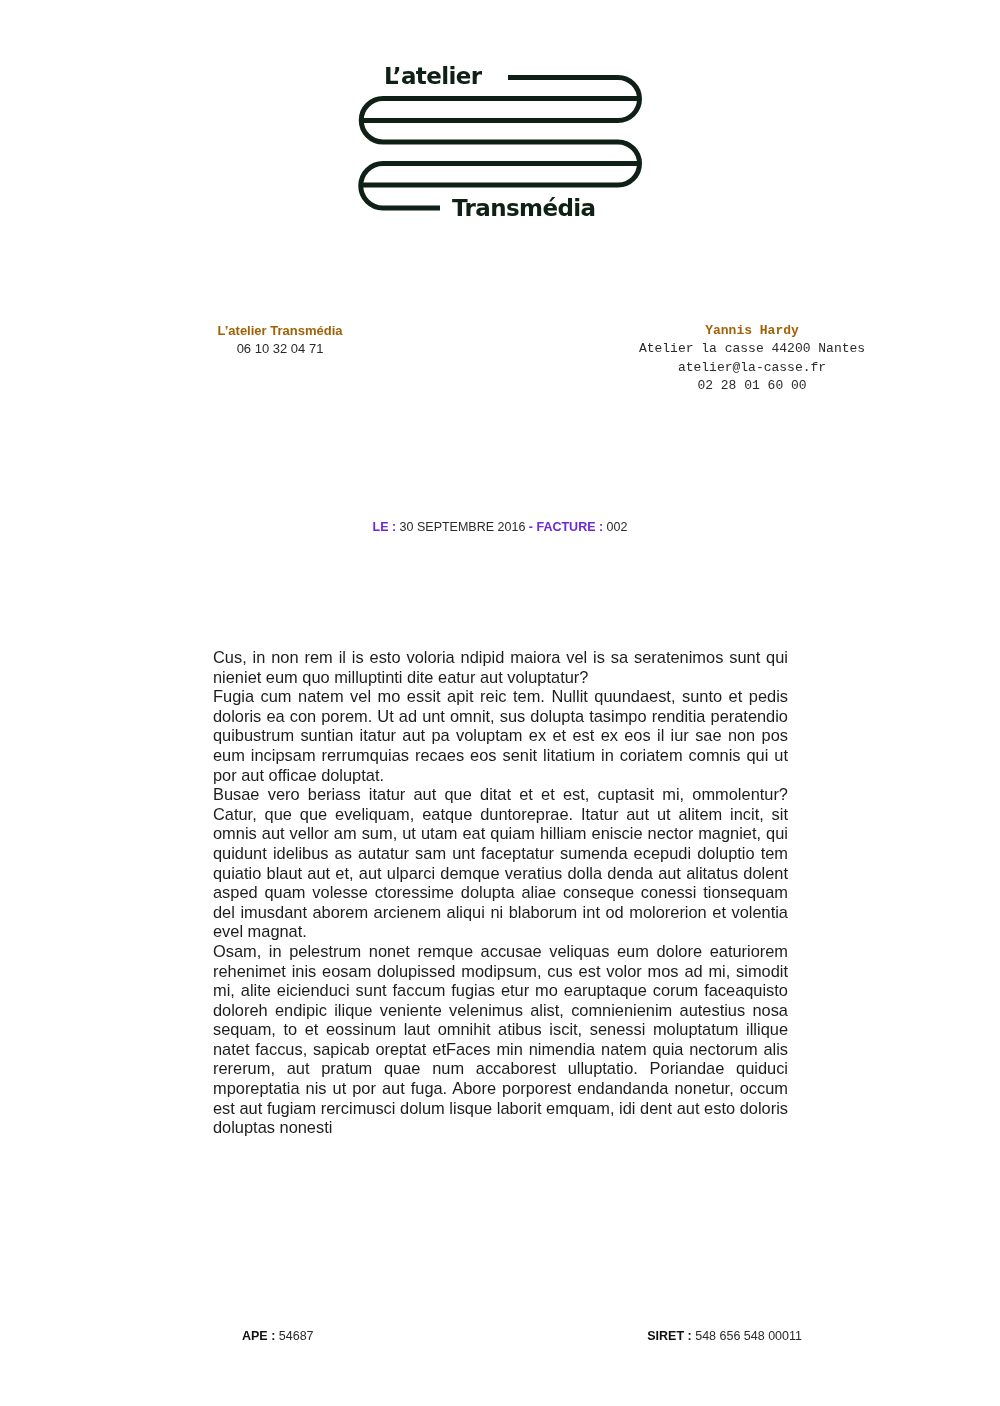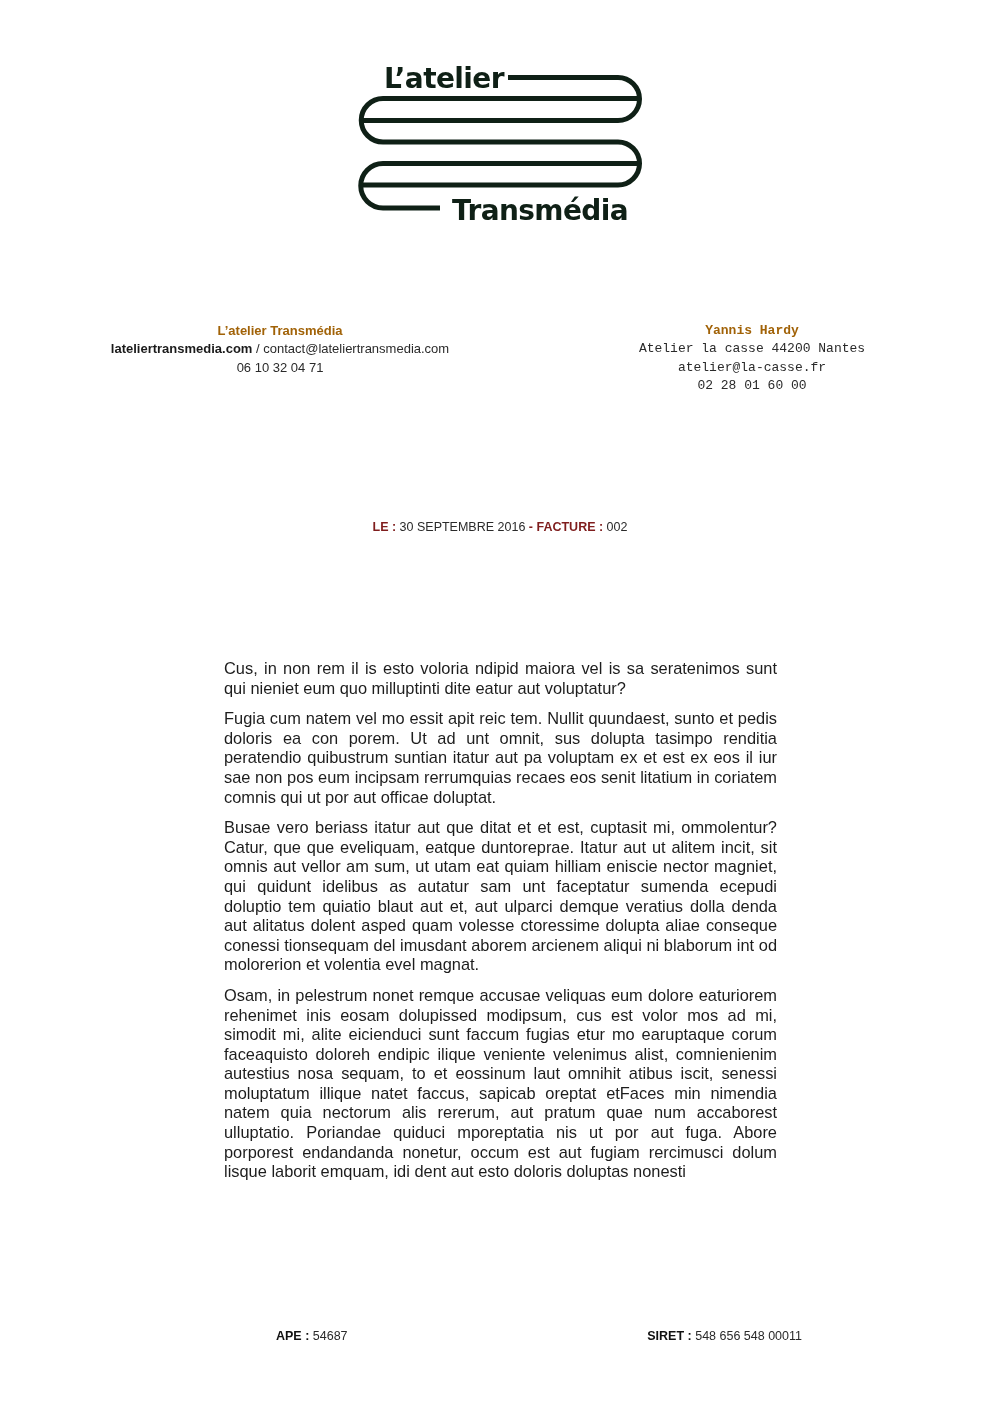--- a/index.html
+++ b/index.html
@@ -1,58 +1,57 @@
 <!DOCTYPE html>
 <html><head>
 <meta charset="utf-8">
 <style>
   html, body { margin: 0; padding: 0; background: #ffffff; }
   body { width: 1000px; height: 1406px; position: relative; overflow: hidden; font-family: "Liberation Sans", sans-serif; color: #1c1c1c; }
   .abs { position: absolute; }
   #logo { left: 340px; top: 55px; width: 320px; height: 180px; }
   #logo svg { position: absolute; left: 0; top: 0; }
-  .logo-word { position: absolute; font-family: "DejaVu Sans", sans-serif; font-weight: bold; font-size: 28px; letter-spacing: -0.6px; color: #0f2016; line-height: 1; white-space: nowrap; }
+  .logo-word { position: absolute; font-family: "DejaVu Sans", sans-serif; font-weight: bold; font-size: 23px; letter-spacing: -0.6px; color: #0f2016; line-height: 1; white-space: nowrap; }
   #logo-word-top { left: 44px; top: 10px; }
   #logo-word-bottom { left: 112px; top: 142px; }
 
   .contact { position: absolute; top: 322px; text-align: center; font-size: 13px; line-height: 18.3px; color: #2a2a2a; white-space: nowrap; }
   .contact .name { font-weight: bold; color: #a16207; }
   #sender { left: 80px; width: 400px; }
   #recipient { left: 632px; width: 240px; font-family: Liberation Mono, monospace; }
   .strong { font-weight: bold; color: #1a1a1a; }
 
   #meta { left: 0; width: 1000px; top: 520px; text-align: center; font-size: 12.5px; color: #2a2a2a; white-space: nowrap; }
-  #meta b { font-weight: bold; color: #7f1d1d; }
+  #meta b { font-weight: bold; color: #6d28d9; }
 
   #body-text { left: 213px; top: 648px; width: 575px; font-size: 16.4px; line-height: 19.6px; color: #1d1d1d; text-align: justify; }
-  #body-text p { margin: 11px; }
+  #body-text p { margin: 0; }
 
   .footer-item { position: absolute; top: 1329px; font-size: 12.5px; color: #2a2a2a; white-space: nowrap; }
-  .footer-item b { color: #111; margin-left: 34px; }
+  .footer-item b { color: #111; }
   #footer-ape { left: 242px; }
   #footer-siret { right: 198px; }
 </style>
 </head>
 <body>
 
 <div id="logo" class="abs">
   <svg width="320" height="180" viewBox="340 55 320 180">
     <g fill="none" stroke="#0f2016" stroke-width="5" stroke-linecap="butt">
       <path d="M508,77.5 H618 A21.5,21.5 0 0 1 618,120.5 H360.5"></path>
       <path d="M640,98.5 H383 A21.7,21.7 0 0 0 383,142 H618 A21.5,21.5 0 0 1 618,185 H360.5"></path>
       <path d="M640,163.5 H383 A22.2,22.2 0 0 0 383,208 H440"></path>
     </g>
   </svg>
   <div id="logo-word-top" class="logo-word">L’atelier</div>
   <div id="logo-word-bottom" class="logo-word">Transmédia</div>
 </div>
 
 <div id="sender" class="contact">
   <div class="name">L’atelier Transmédia</div>
-  <div><span class="strong">lateliertransmedia.com</span><span> / </span><span>contact@lateliertransmedia.com</span></div>
   <div>06 10 32 04 71</div>
 </div>
 
 <div id="recipient" class="contact">
   <div class="name">Yannis Hardy</div>
   <div>Atelier la casse 44200 Nantes</div>
   <div>atelier@la-casse.fr</div>
   <div>02 28 01 60 00</div>
 </div>
 

